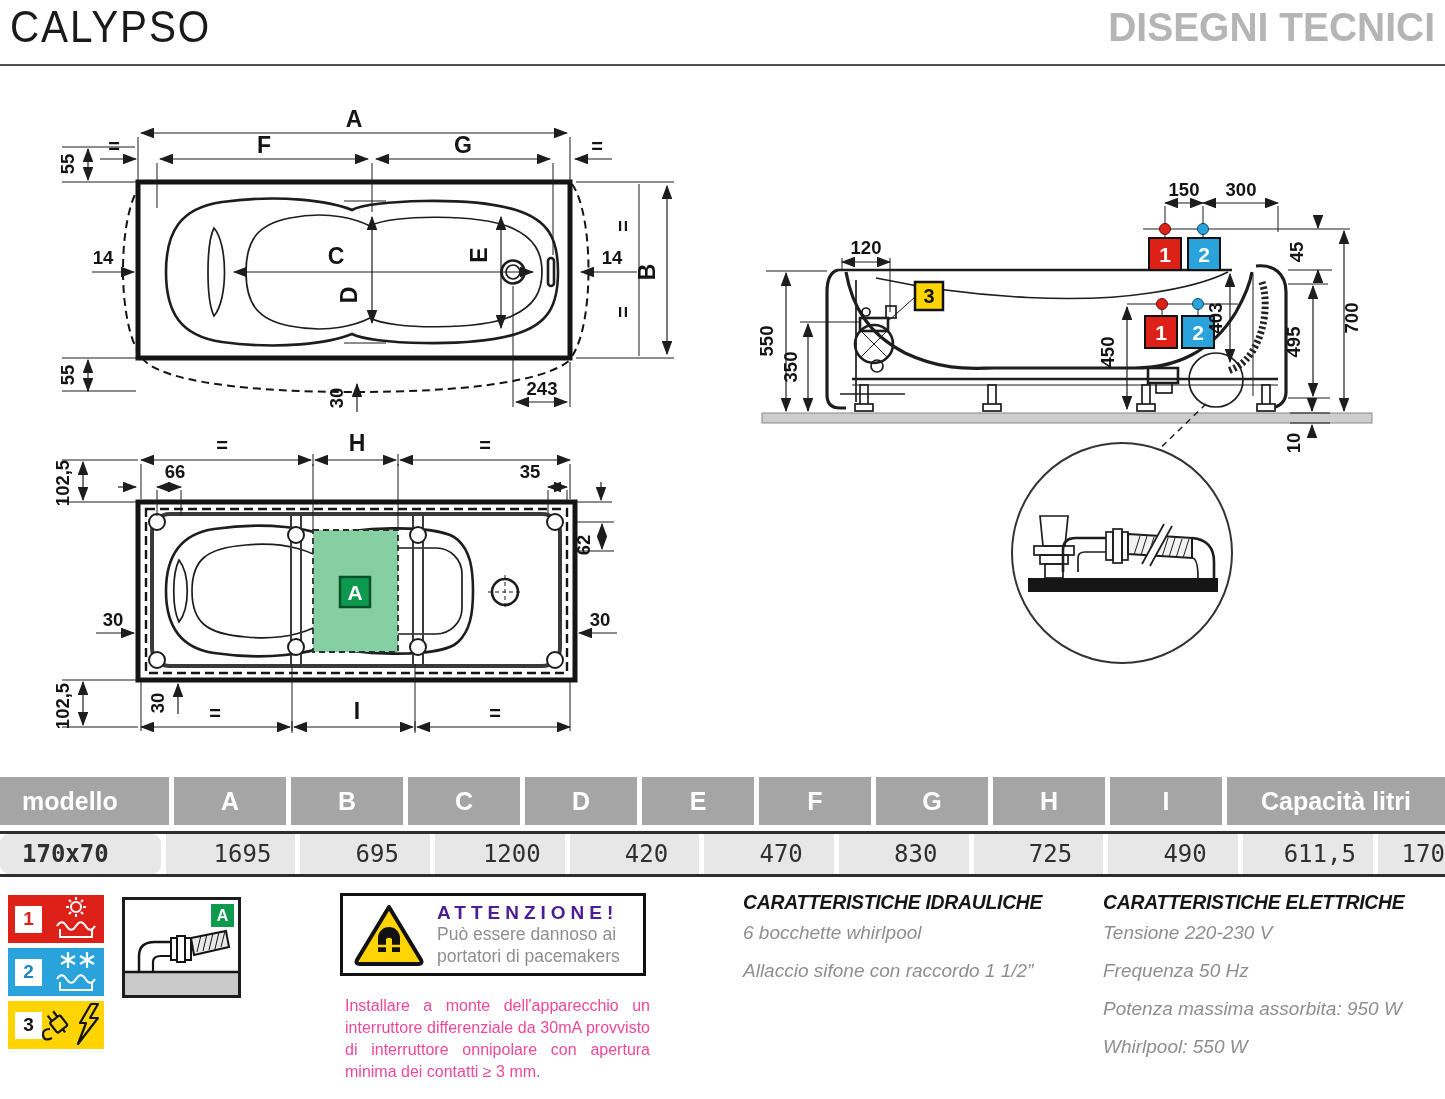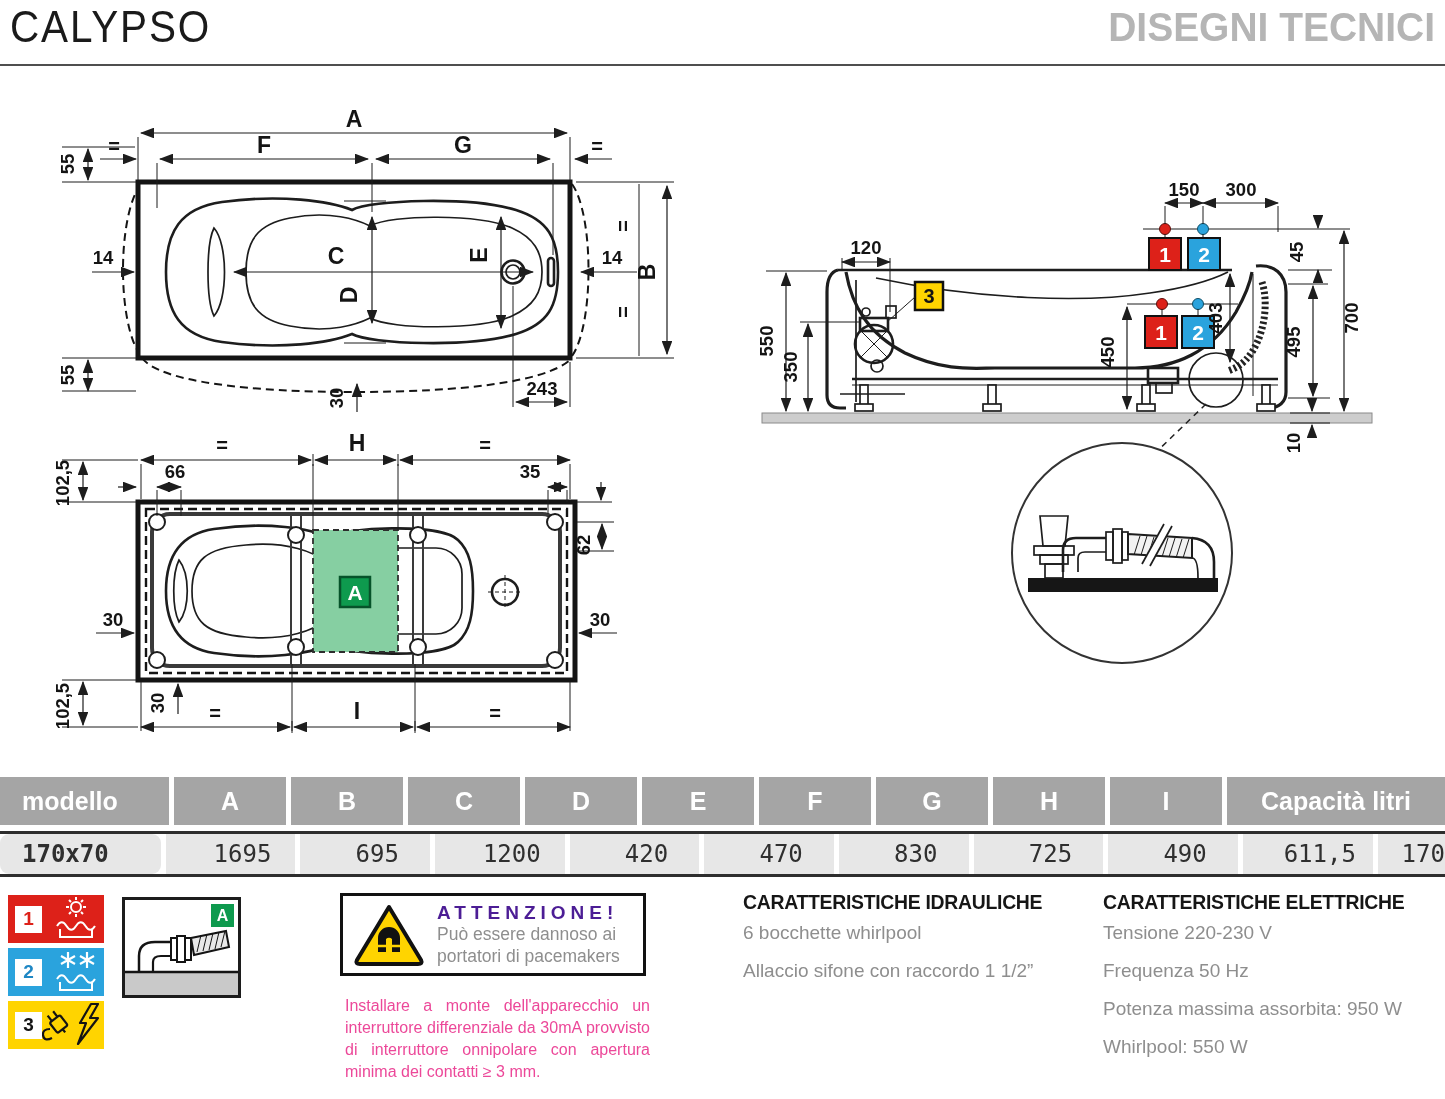--- a/index.html
+++ b/index.html
@@ -46,21 +46,21 @@
   .lg-num{width:27px;height:27px;background:#fff;margin-left:7px;display:flex;align-items:center;
           justify-content:center;font-weight:700;font-size:19px;}
   .lg-red .lg-num{color:#dd2119;} .lg-blue .lg-num{color:#1f87c4;} .lg-yellow .lg-num{color:#141414;}
   .abox{position:absolute;left:122px;top:897px;width:113px;height:95px;border:3px solid #1c1c1c;background:#fff;}
   .warn{position:absolute;left:340px;top:893px;width:300px;height:77px;border:3px solid #111;
         display:flex;align-items:center;background:#fff;}
   .warn-title{font-size:19px;font-weight:700;color:#4c1d95;letter-spacing:5px;white-space:nowrap;}
   .warn-line{font-size:17.5px;color:#8e8e8e;line-height:1.22;}
   .note{position:absolute;left:345px;top:995px;width:305px;font-size:16px;color:#ec4899;
         text-align:justify;line-height:1.38;}
-  .chars{position:absolute;width:350px;}
+  .chars{position:absolute;width:350px;font-style:italic;}
   .ch-hyd{left:743px;top:891px;} .ch-ele{left:1103px;top:891px;}
   .ch-title{font-size:20px;font-weight:700;color:#161616;transform:scaleX(.97);transform-origin:left top;
             letter-spacing:-0.3px;}
   .ch-line{font-size:19px;color:#8e8e8e;line-height:38px;}
 </style>
 </head>
 <body>
 
 <div class="page">
 

